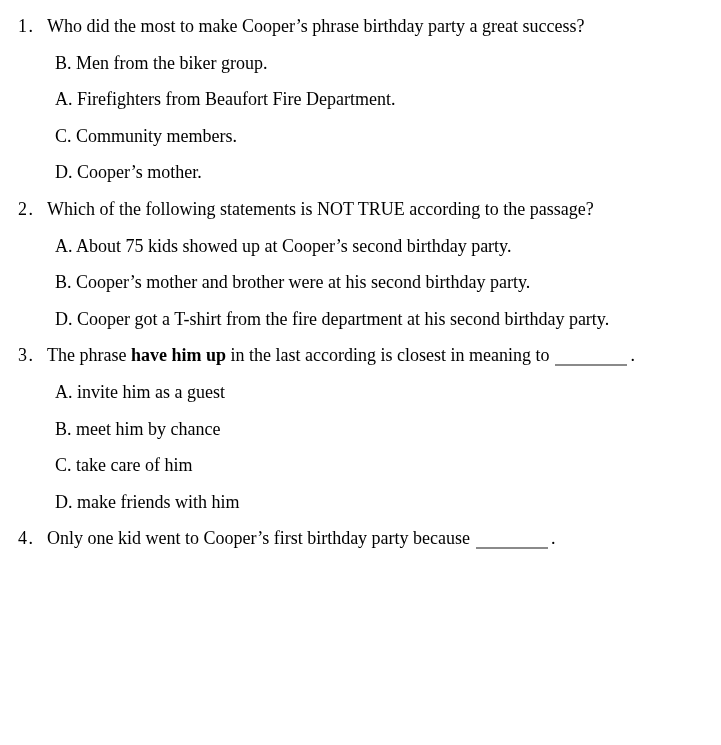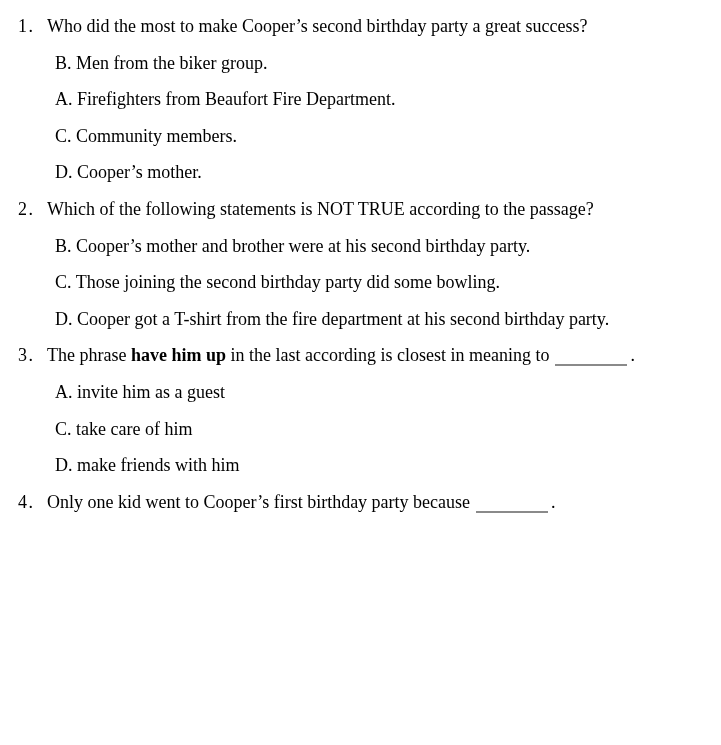--- a/index.html
+++ b/index.html
@@ -43,49 +43,50 @@
   .bold-seg { font-weight: bold; text-align: right; }
 </style>
 </head>
 <body>
 
 <div class="page">
   <div id="questions">
   <div class="question">
     <div class="prompt-row">
       <span class="qnum">1.</span>
-      <span class="qtext"><span>Who did the most to make Cooper’s second birthday party a great success?</span></span>
+      <span class="qtext"><span>Who did the most to make Cooper’s phrase birthday party a great success?</span></span>
     </div>
     <div class="options">
           <div class="option">B. Men from the biker group.</div>
           <div class="option">A. Firefighters from Beaufort Fire Department.</div>
           <div class="option">C. Community members.</div>
           <div class="option">D. Cooper’s mother.</div>
         </div>
   </div>
 
   <div class="question">
     <div class="prompt-row">
       <span class="qnum">2.</span>
       <span class="qtext"><span>Which of the following statements is NOT TRUE according to the passage?</span></span>
     </div>
     <div class="options">
+          <div class="option">A. About 75 kids showed up at Cooper’s second birthday party.</div>
           <div class="option">B. Cooper’s mother and brother were at his second birthday party.</div>
-          <div class="option">C. Those joining the second birthday party did some bowling.</div>
           <div class="option">D. Cooper got a T-shirt from the fire department at his second birthday party.</div>
         </div>
   </div>
 
   <div class="question">
     <div class="prompt-row">
       <span class="qnum">3.</span>
       <span class="qtext"><span>The phrase </span><span class="bold-seg">have him up</span><span> in the last according is closest in meaning to</span><span class="blank" style="border-bottom-color: rgb(138, 138, 138);"></span><span>.</span></span>
     </div>
     <div class="options">
           <div class="option">A. invite him as a guest</div>
+          <div class="option">B. meet him by chance</div>
           <div class="option">C. take care of him</div>
           <div class="option">D. make friends with him</div>
         </div>
   </div>
 
   <div class="question">
     <div class="prompt-row">
       <span class="qnum">4.</span>
       <span class="qtext"><span>Only one kid went to Cooper’s first birthday party because</span><span class="blank" style="border-bottom-color: rgb(138, 138, 138);"></span><span>.</span></span>
     </div>

